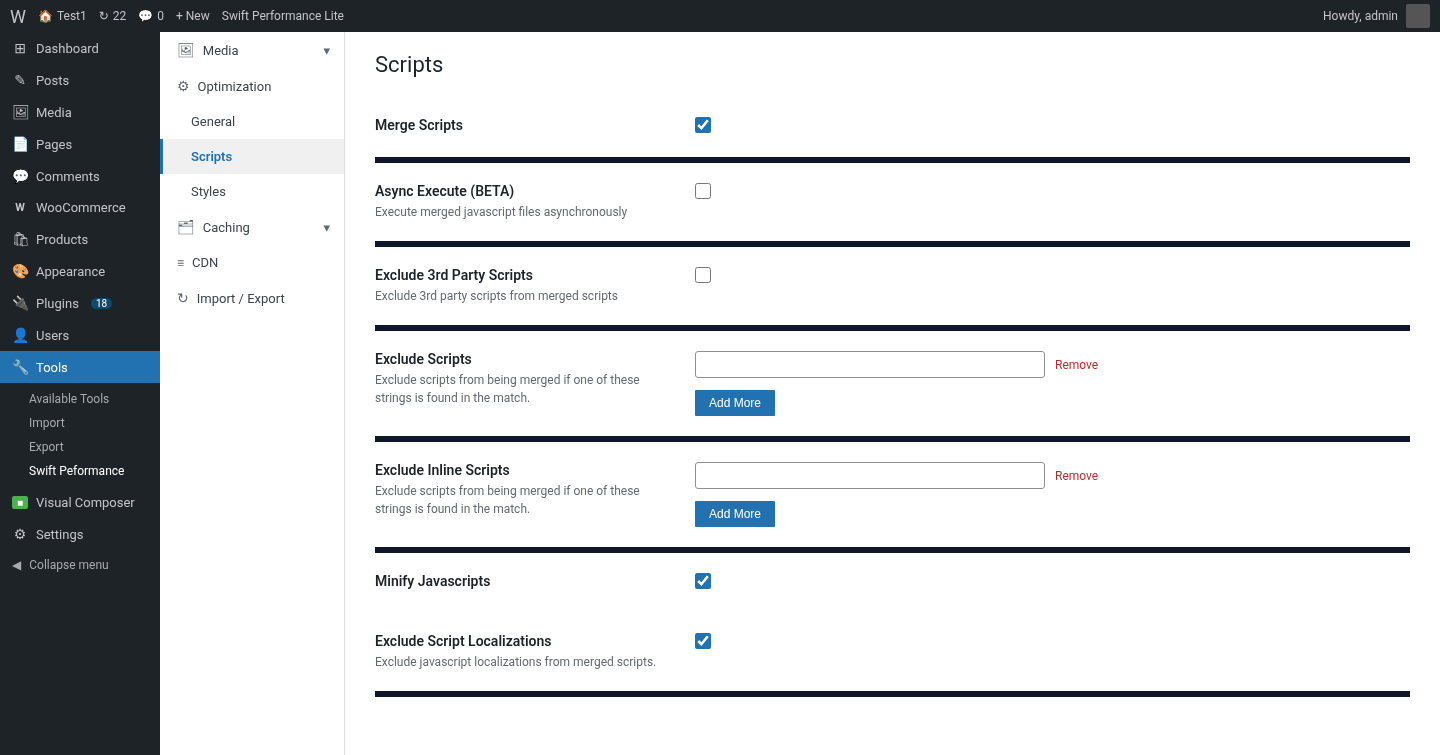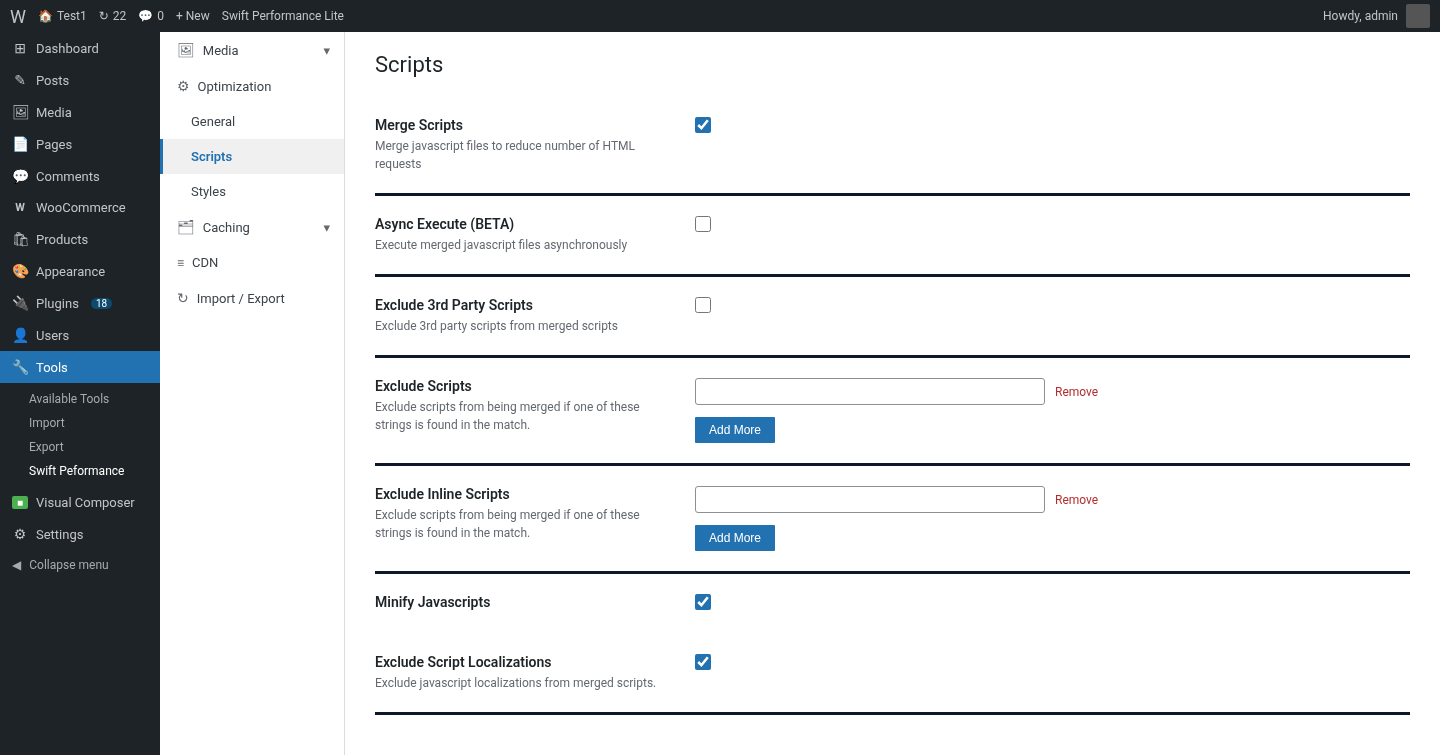--- a/index.html
+++ b/index.html
@@ -82,21 +82,21 @@
       font-weight: 400;
       color: #1d2327;
       margin-bottom: 20px;
     }
 
     
     .setting-row {
       display: flex;
       align-items: flex-start;
       padding: 20px 0;
-      border-bottom: 3px solid #0f172a;
+      border-bottom: 6px solid #0f172a;
       gap: 20px;
     }
     .setting-info { flex: 0 0 300px; }
     .setting-title { font-size: 14px; font-weight: 600; color: #1d2327; margin-bottom: 4px; }
     .setting-desc { font-size: 12px; color: #646970; line-height: 1.5; }
     .setting-control { display: flex; flex-direction: column; gap: 12px; }
 
     
     .checkbox-wrap { display: flex; align-items: center; }
     input[type="checkbox"] {
@@ -294,21 +294,20 @@
       <span>Import / Export</span>
     </div>
   </div>
 
   <div class="content">
     <h1 class="page-title">Scripts</h1>
 
     <div class="setting-row">
       <div class="setting-info">
         <div class="setting-title">Merge Scripts</div>
-        <div class="setting-desc">Merge javascript files to reduce number of HTML requests</div>
       </div>
       <div class="setting-control">
         <div class="checkbox-wrap">
           <input type="checkbox" checked="" style="">
         </div>
       </div>
     </div>
 
     <div class="setting-row">
       <div class="setting-info">

